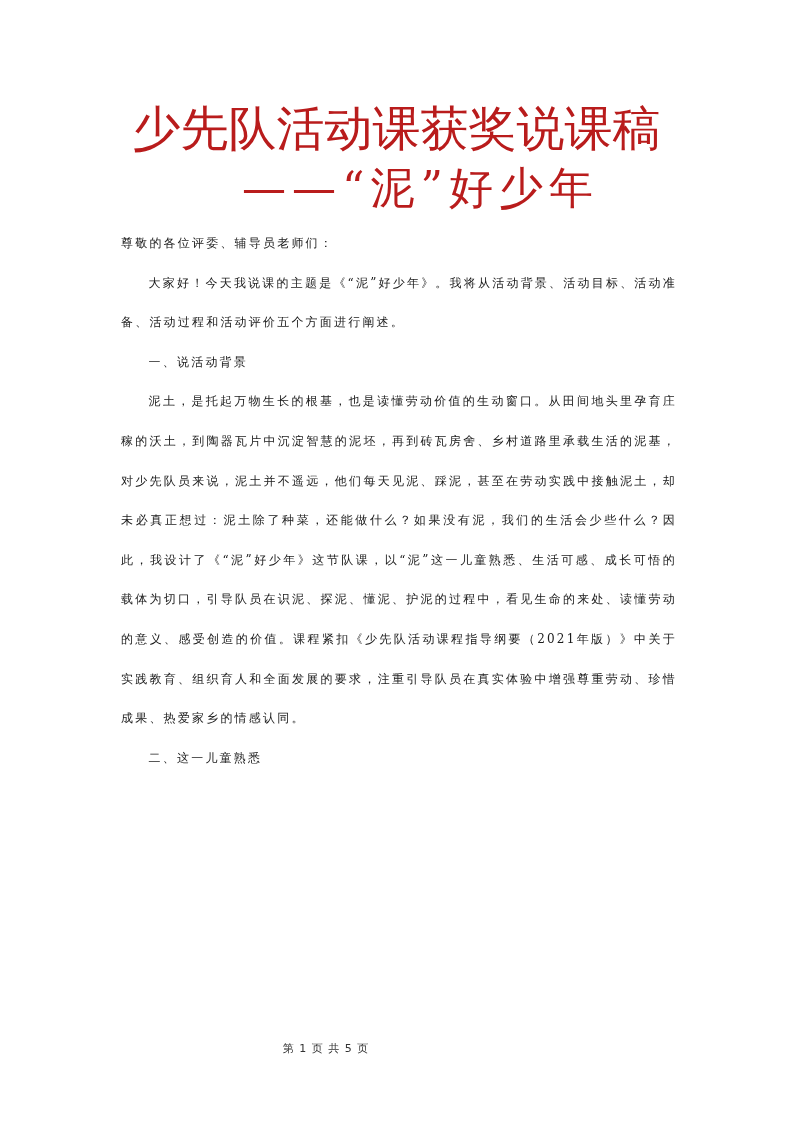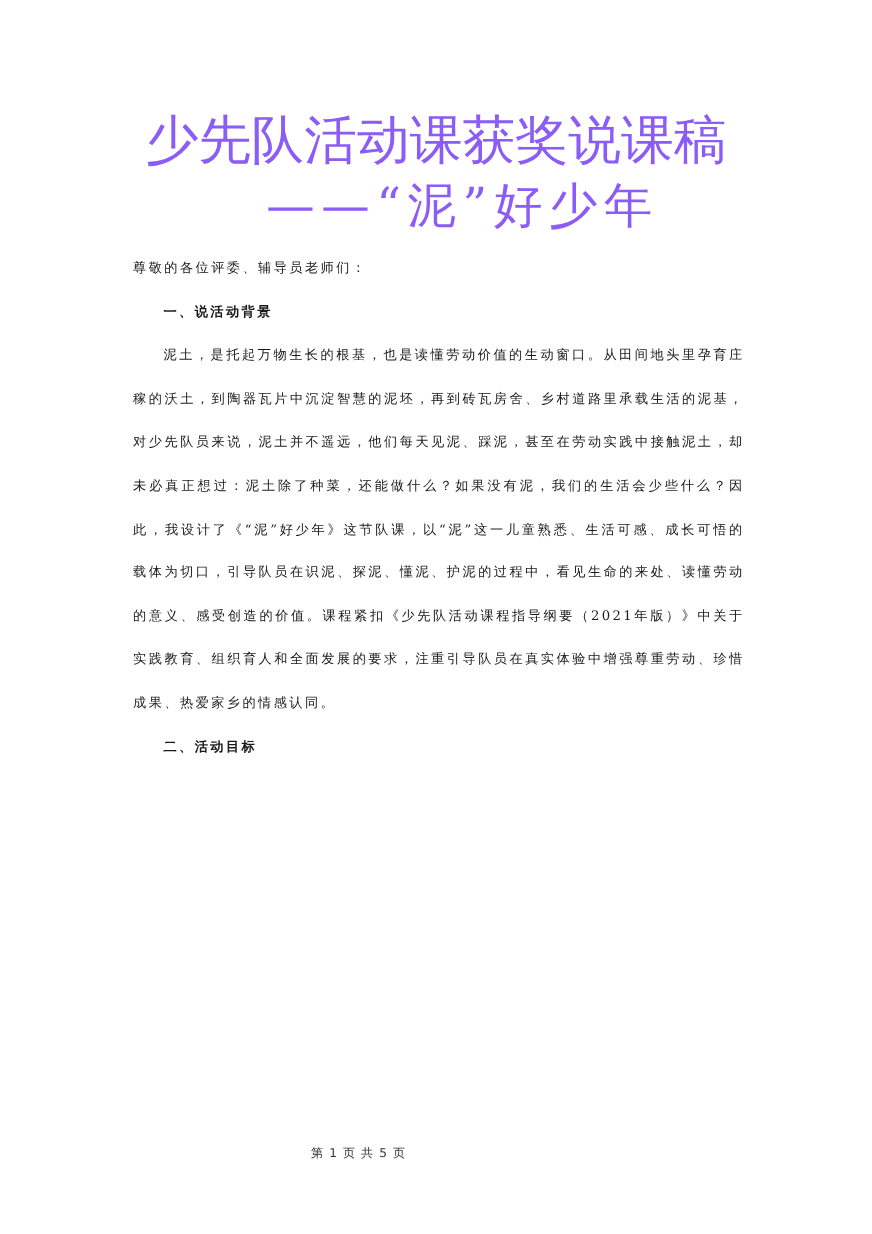--- a/index.html
+++ b/index.html
@@ -1,39 +1,40 @@
 <!DOCTYPE html>
 <html><head>
 <meta charset="utf-8">
 <style>
   html, body { margin: 0; padding: 0; background: #ffffff; }
   body { width: 793px; height: 1122px; position: relative; overflow: hidden;
          font-family: "DejaVu Serif", "Liberation Serif", serif; color: #1a1a1a; }
   .page { position: absolute; left: 0; top: 0; width: 793px; height: 1122px; }
   .title { position: absolute; left: 0; width: 793px; text-align: center;
-           font-family: "DejaVu Serif", "Liberation Serif", serif; color: #8b5cf6; }
+           font-family: "DejaVu Serif", "Liberation Serif", serif; color: #b91c1c; }
   .title.main { top: 96px; font-size: 48px; line-height: 64px; letter-spacing: 0px; }
   .title.sub { top: 158px; font-size: 44px; line-height: 60px; letter-spacing: 6px; padding-left: 24px; }
   .body { position: absolute; left: 121px; top: 224px; width: 556px;
           font-size: 12px; line-height: 39.6px; letter-spacing: 2.2px; text-align: justify; }
   .body p { margin: 0; }
   .indent { text-indent: 2.3em; }
-  .heading { text-indent: 2.3em; font-weight: bold; }
+  .heading { text-indent: 2.3em; font-weight: normal; }
   .footer { position: absolute; top: 1041px; left: 0; width: 652px; text-align: center;
             font-size: 11px; color: #333; letter-spacing: 1px;
             font-family: "DejaVu Sans", "Liberation Sans", sans-serif; }
 </style>
 </head>
 <body>
 
 <div class="page">
   <div class="title main">少先队活动课获奖说课稿</div>
   <div class="title sub">——“泥”好少年</div>
 
   <div class="body">
     <p>尊敬的各位评委、辅导员老师们：</p>
+    <p class="indent">大家好！今天我说课的主题是《“泥”好少年》。我将从活动背景、活动目标、活动准备、活动过程和活动评价五个方面进行阐述。</p>
     <p class="heading">一、说活动背景</p>
     <p class="indent">泥土，是托起万物生长的根基，也是读懂劳动价值的生动窗口。从田间地头里孕育庄稼的沃土，到陶器瓦片中沉淀智慧的泥坯，再到砖瓦房舍、乡村道路里承载生活的泥基，对少先队员来说，泥土并不遥远，他们每天见泥、踩泥，甚至在劳动实践中接触泥土，却未必真正想过：泥土除了种菜，还能做什么？如果没有泥，我们的生活会少些什么？因此，我设计了《“泥”好少年》这节队课，以“泥”这一儿童熟悉、生活可感、成长可悟的载体为切口，引导队员在识泥、探泥、懂泥、护泥的过程中，看见生命的来处、读懂劳动的意义、感受创造的价值。课程紧扣《少先队活动课程指导纲要（2021年版）》中关于实践教育、组织育人和全面发展的要求，注重引导队员在真实体验中增强尊重劳动、珍惜成果、热爱家乡的情感认同。</p>
-    <p class="heading">二、活动目标</p>
+    <p class="heading">二、这一儿童熟悉</p>
   </div>
 
   <div class="footer">第 1 页 共 5 页</div>
 </div>
 
 </body></html>

